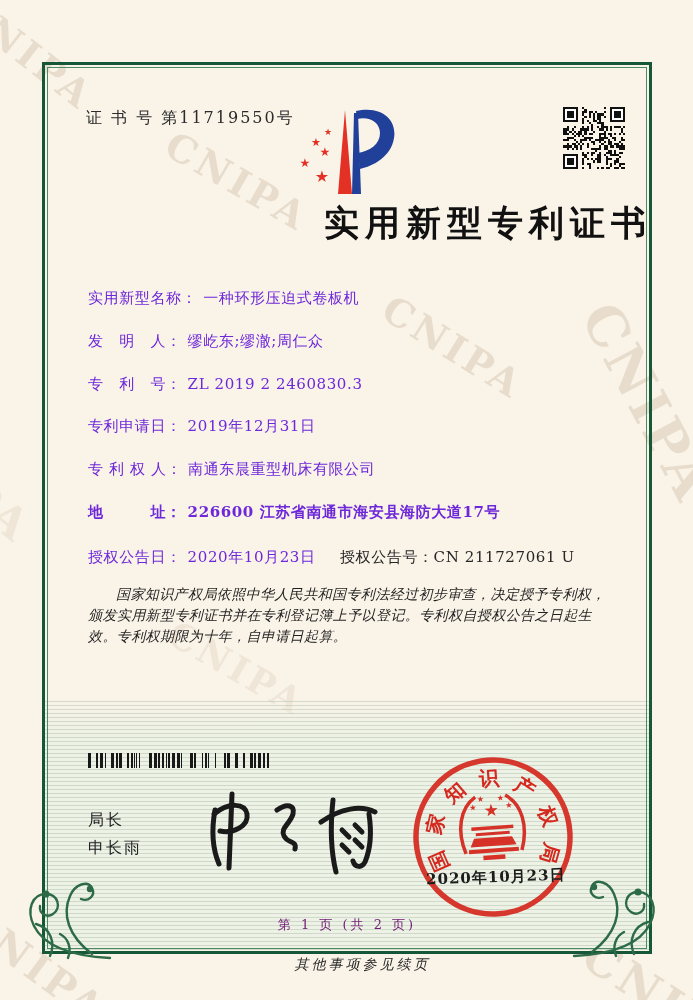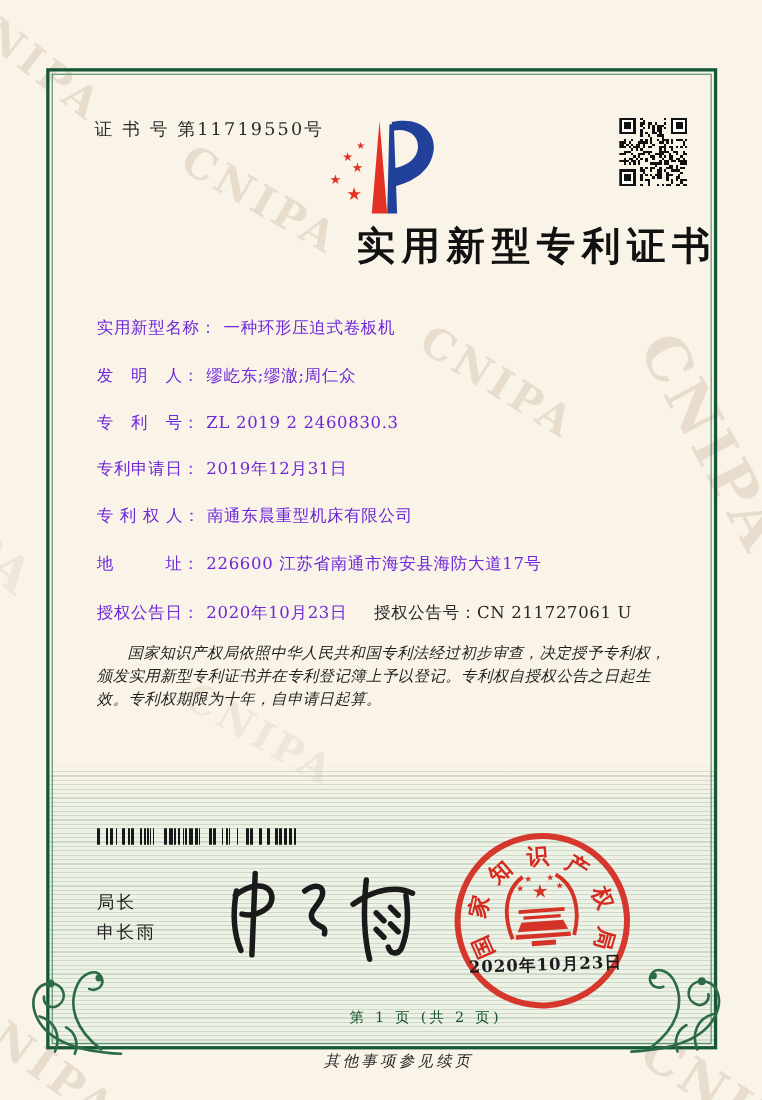--- a/index.html
+++ b/index.html
@@ -43,21 +43,21 @@
   .sig{position:absolute;left:185px;top:788px;}
 
   .seal{position:absolute;left:406px;top:750px;width:174px;height:174px;transform:rotate(-4deg);}
   .seal-date{position:absolute;left:0;top:118px;width:174px;text-align:center;font-size:15px;
              font-weight:bold;color:#1c1c1c;letter-spacing:1px;transform:rotate(2deg);}
 
   .flourish{position:absolute;}
   .flourish.right{transform:scaleX(-1);}
 
   .page-info{position:absolute;left:42px;top:916px;width:610px;text-align:center;
-             font-size:13px;letter-spacing:3px;color:#14532d;padding-left:40px;}
+             font-size:13px;letter-spacing:3px;color:#701a75;}
   .foot-note{position:absolute;left:0;top:956px;width:673px;text-align:center;
              font-size:14px;font-style:italic;letter-spacing:3px;color:#2a2a2a;padding-left:26px;}
 </style>
 </head>
 <body>
 
 <div class="cert">
 
   <div class="wm" style="left:-22px;top:-14px;font-size:38px;transform:rotate(38deg);">CNIPA</div>
   <div class="wm" style="left:180px;top:122px;font-size:38px;transform:rotate(30deg);">CNIPA</div>
@@ -103,21 +103,21 @@
   </div>
   <div class="frow" style="top:375px;">
     <span>专　利　号：</span><span class="val">ZL 2019 2 2460830.3</span>
   </div>
   <div class="frow" style="top:417px;">
     <span>专利申请日：</span><span class="val">2019年12月31日</span>
   </div>
   <div class="frow" style="top:460px;">
     <span>专 利 权 人：</span><span class="val">南通东晨重型机床有限公司</span>
   </div>
-  <div class="frow" style="top:503px;">
+  <div class="frow" style="top:503px;font-weight:bold;">
     <span>地　　　址：</span><span class="val">226600 江苏省南通市海安县海防大道17号</span>
   </div>
   <div class="frow" style="top:548px;">
     <span>授权公告日：</span><span class="val">2020年10月23日</span>
   </div>
   <div class="frow2" style="top:548px;">
     <span>授权公告号：</span><span class="val">CN 211727061 U</span>
   </div>
 
   <div class="body-text">

